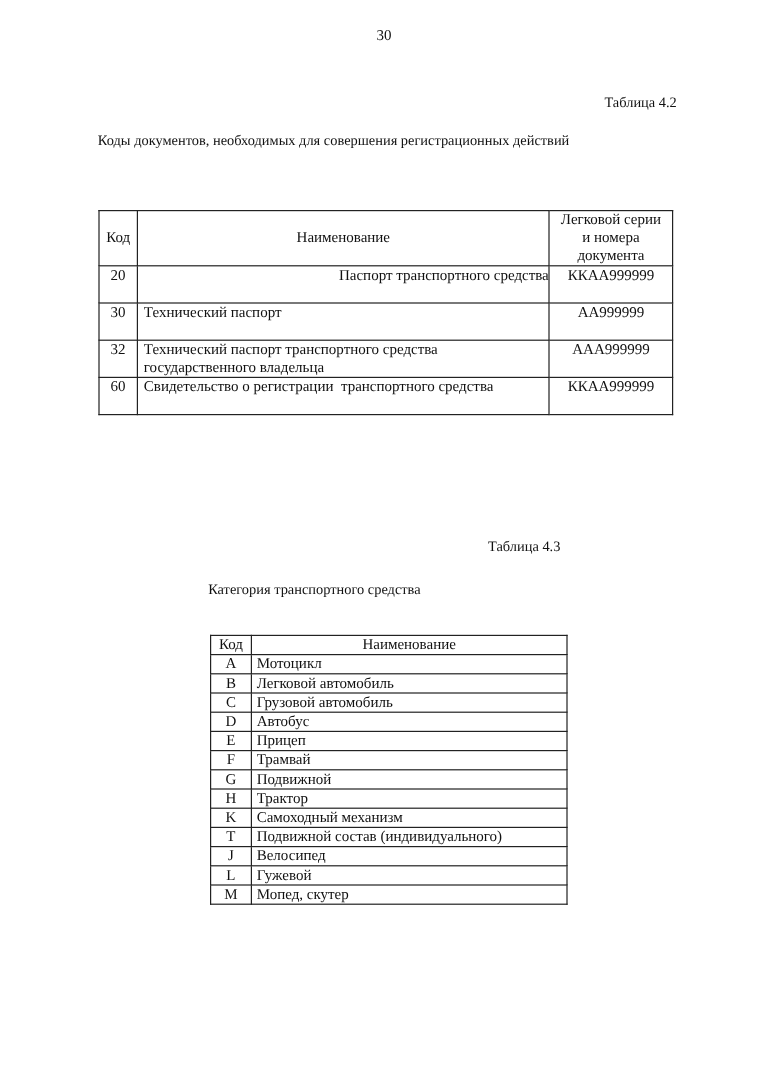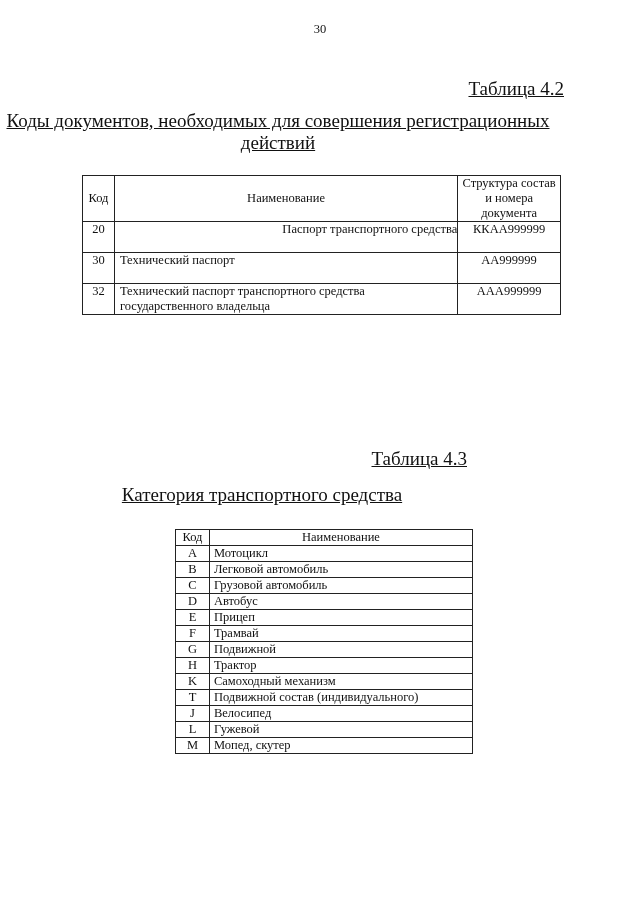--- a/index.html
+++ b/index.html
@@ -3,21 +3,21 @@
   <meta charset="utf-8">
   <style>
     html, body { margin: 0; padding: 0; background: #ffffff; }
     body {
       width: 640px; height: 905px; position: relative; overflow: hidden;
       font-family: "Liberation Serif", "DejaVu Serif", serif;
       color: #111;
     }
     .abs { position: absolute; }
     .page-number { left: 0; width: 640px; top: 22px; text-align: center; font-size: 12.5px; }
-    .caption { font-size: 19px; text-decoration: underline; }
+    .caption { font-size: 12px; }
     .t42-label { right: 76px; top: 78px; }
     .t42-title { left: 0; width: 556px; top: 110px; text-align: center; }
     .t43-label { right: 173px; top: 448px; }
     .t43-title { left: 0; width: 524px; top: 484px; text-align: center; }
 
     table { border-collapse: collapse; font-size: 12.5px; line-height: 15px; }
     td, th { border: 1.3px solid #222; padding: 0; font-weight: normal; vertical-align: top; }
 
     #t42 { left: 82px; top: 175px; width: 479px; }
     #t42 col.c1 { width: 32px; }
@@ -50,21 +50,21 @@
   <colgroup>
       <col class="c1">
       <col class="c2">
       <col class="c3">
     </colgroup>
   <thead>
     <tr>
       <th>Код</th>
       <th>Наименование</th>
       <th class="col3">
-        <div>Структура состав</div>
+        <div>Легковой серии</div>
         <div>и номера</div>
         <div>документа</div>
       </th>
     </tr>
   </thead>
   <tbody id="t42-body">
       <tr>
         <td class="code">20</td>
         <td class="name">
           <div style="white-space: pre; text-align: right;">Паспорт транспортного средства</div>
@@ -78,20 +78,27 @@
         </td>
         <td class="fmt">АА999999</td>
       </tr>
       <tr>
         <td class="code">32</td>
         <td class="name">
           <div style="white-space: pre;">Технический паспорт транспортного средства</div>
           <div style="white-space: pre;">государственного владельца</div>
         </td>
         <td class="fmt">ААА999999</td>
+      </tr>
+      <tr>
+        <td class="code">60</td>
+        <td class="name">
+          <div style="white-space: pre;">Свидетельство о регистрации  транспортного средства</div>
+        </td>
+        <td class="fmt">ККАА999999</td>
       </tr>
     </tbody>
 </table>
 
 <div class="abs caption t43-label">Таблица 4.3</div>
 <div class="abs caption t43-title">Категория транспортного средства</div>
 
 <table id="t43" class="abs">
   <colgroup>
       <col class="c1">

